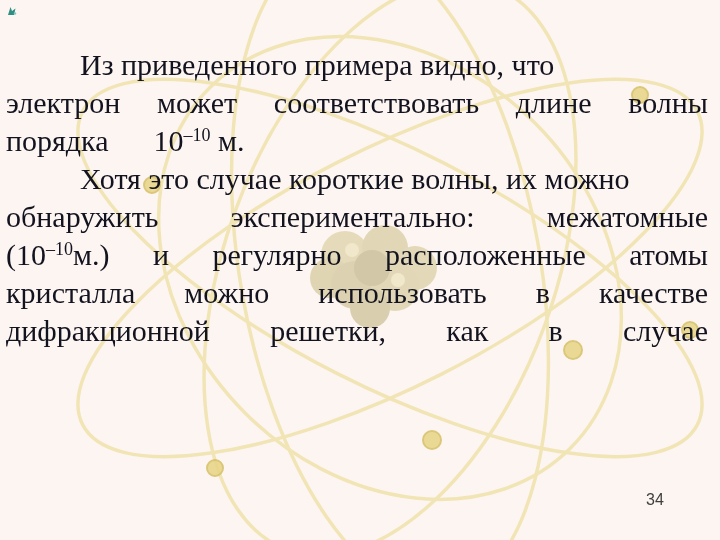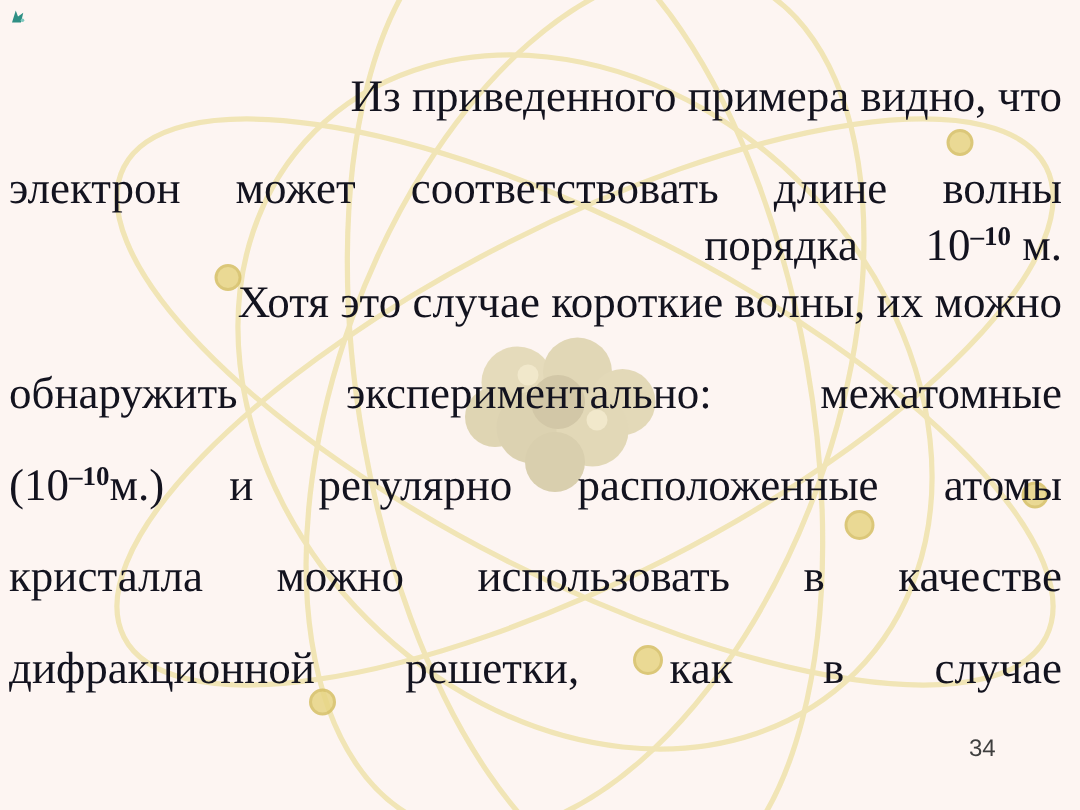--- a/index.html
+++ b/index.html
@@ -23,34 +23,32 @@
     width: 12px; height: 12px;
   }
   .textblock {
     position: absolute;
     left: 6px; top: 46px;
     width: 702px;
     color: #13131f;
     font-size: 30px;
     line-height: 38px;
   }
-  .line { width: 100%; text-align: right; }
+  .line { width: 100%; }
   .line.just {
     text-align: justify;
     text-align-last: justify;
-    margin-top: 23px;
   }
   .line.indent { padding-left: 74px; box-sizing: border-box; }
   .line sup {
     font-size: 0.6em;
     line-height: 0;
     vertical-align: baseline;
     position: relative;
     top: -0.55em;
-    font-weight: bold;
   }
   .page-number {
     position: absolute;
     left: 646px; top: 491px;
     font-family: Liberation Sans, sans-serif;
     font-size: 16px;
     color: #3f3f3f;
   }
 </style>
 </head>

